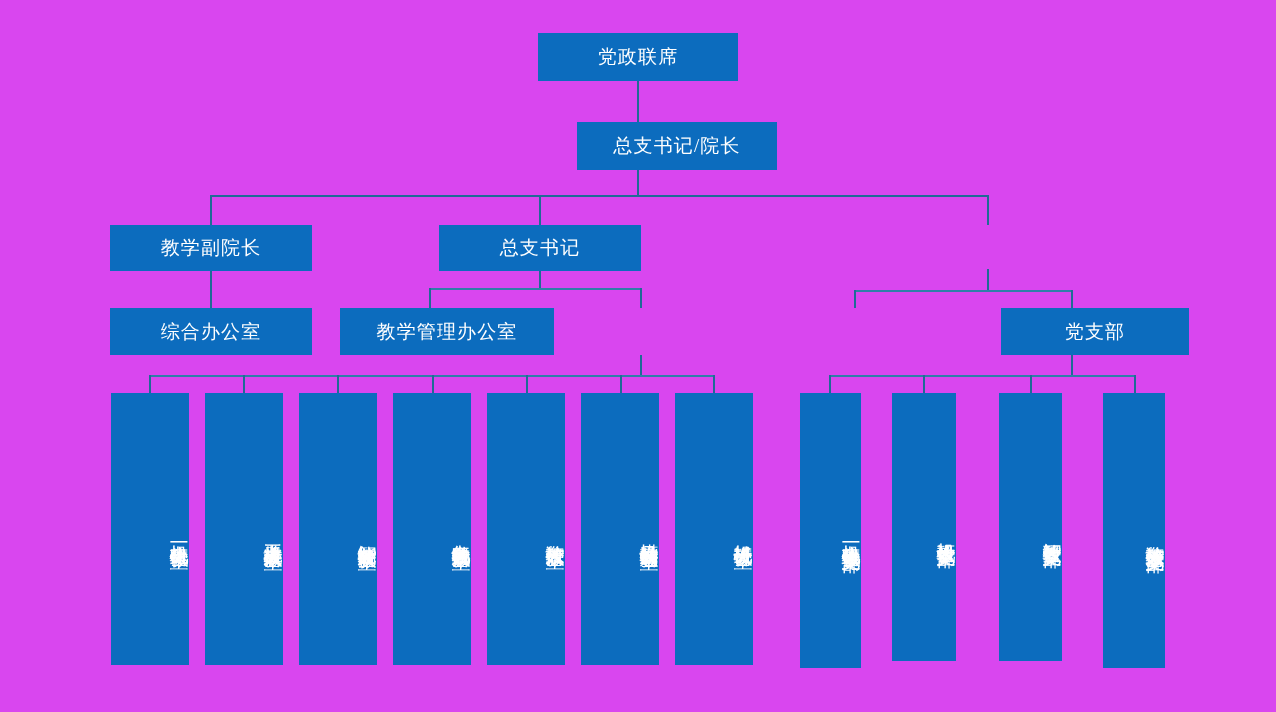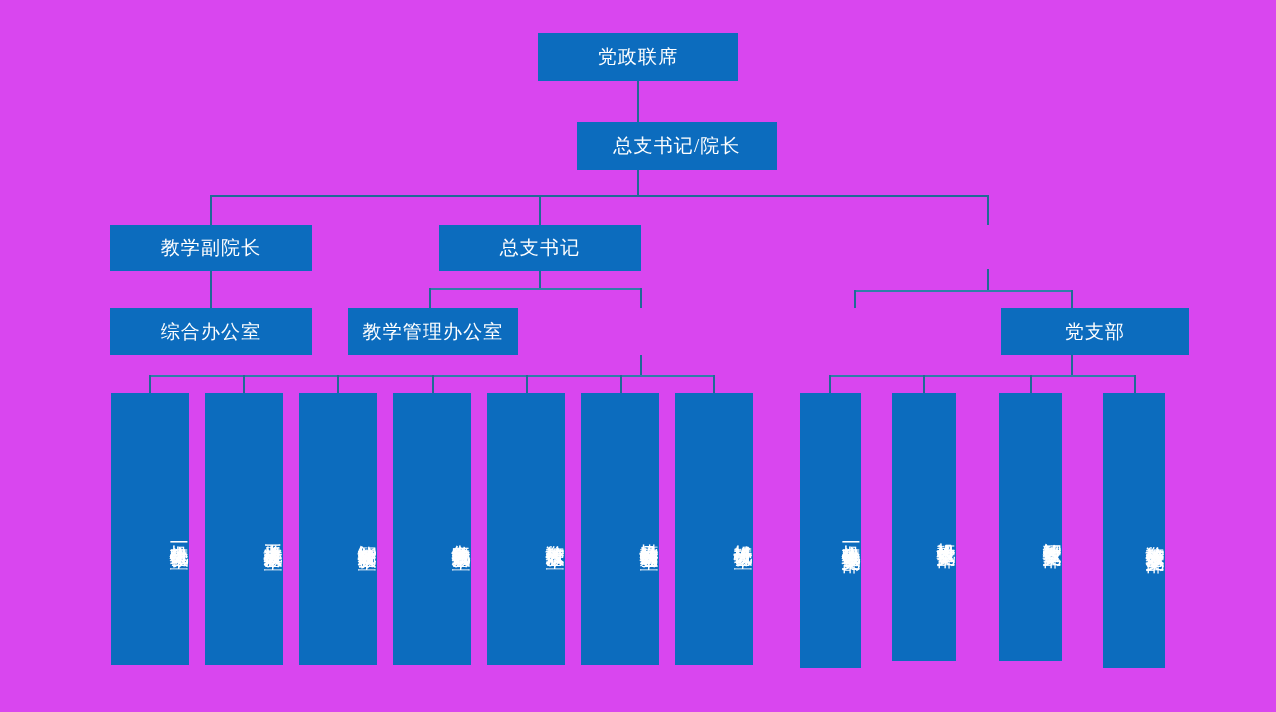--- a/index.html
+++ b/index.html
@@ -101,21 +101,21 @@
 
   <div class="node h" style="left:538px; top:122px; width:200px; height:48px;margin-left:39px;">总支书记/院长</div>
 
   <div class="node h" style="left:110px; top:225px; width:202px; height:46px;">教学副院长</div>
 
   <div class="node h" style="left:439px; top:225px; width:202px; height:46px;">总支书记</div>
 
 
   <div class="node h" style="left:110px; top:308px; width:202px; height:47px;">综合办公室</div>
 
-  <div class="node h" style="left:348px; top:308px; width:170px; height:47px;">教学管理办公室</div>
+  <div class="node h" style="left:340px; top:308px; width:214px; height:47px;">教学管理办公室</div>
 
 
 
   <div class="node h" style="left:977px; top:308px; width:188px; height:47px;margin-left:24px;">党支部</div>
 
   <div class="node v" style="left:111px; top:393px; width:78px; height:272px;">机电一体化教研室</div>
   <div class="node v" style="left:205px; top:393px; width:78px; height:272px;">工业机器人技术教研室</div>
   <div class="node v" style="left:299px; top:393px; width:78px; height:272px;">智能控制技术教研室</div>
   <div class="node v" style="left:393px; top:393px; width:78px; height:272px;">电气自动化技术教研室</div>
   <div class="node v" style="left:487px; top:393px; width:78px; height:272px;">数控技术教研室</div>

